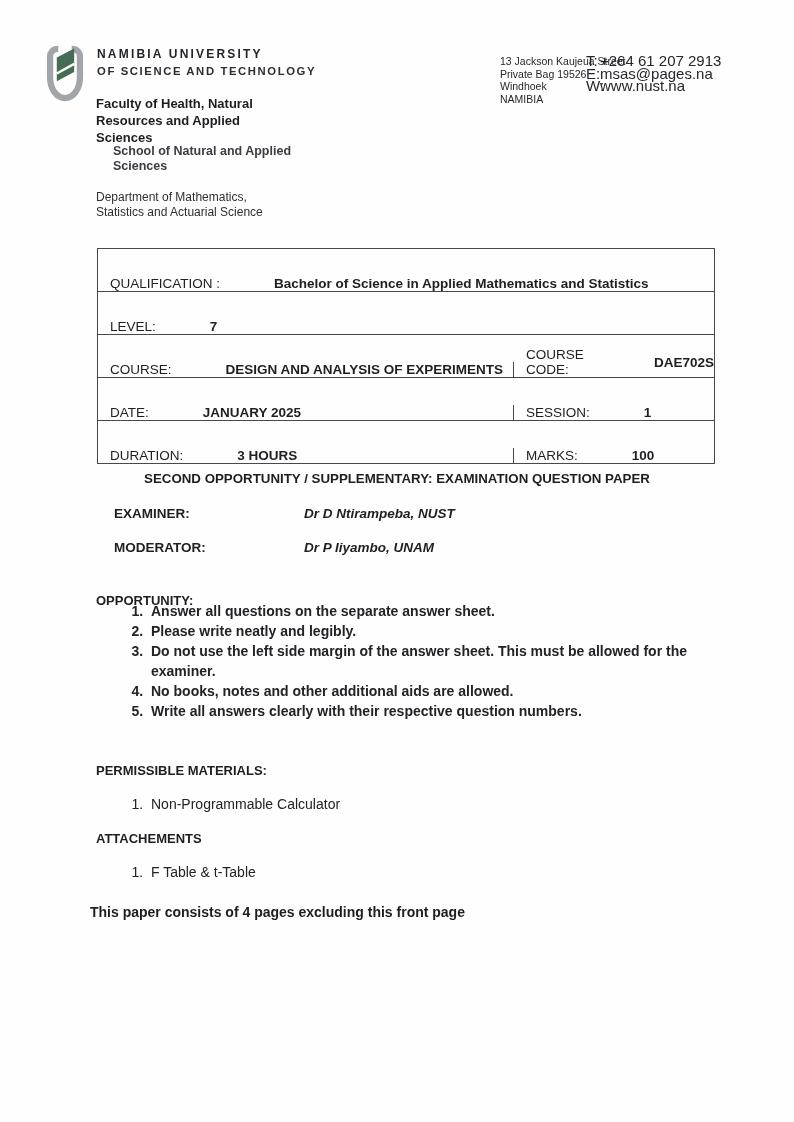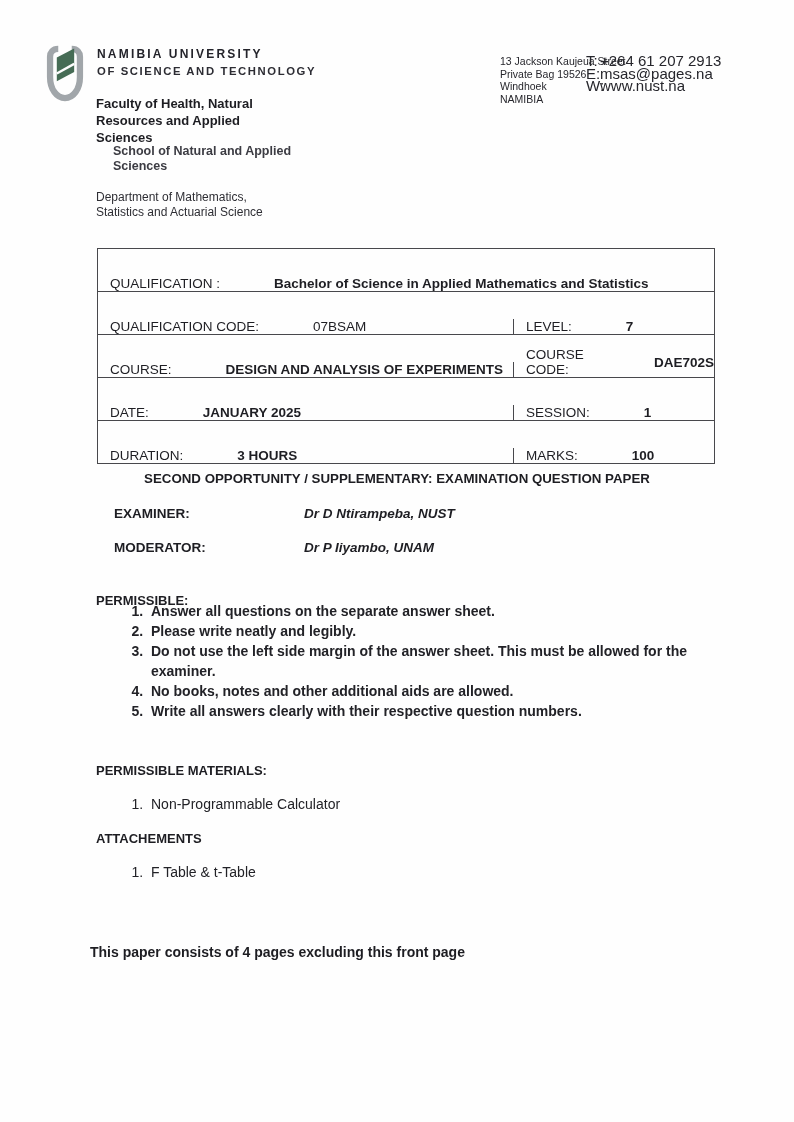--- a/index.html
+++ b/index.html
@@ -47,21 +47,21 @@
   .sec-heading{position:absolute;left:96px;font-size:13px;font-weight:bold;color:#1d1d22;}
   .h-instructions{top:593px;}
   .h-permissible{top:763px;}
   .h-attachments{top:831px;}
   ol.doc-list{position:absolute;left:97px;width:600px;margin:0;padding:0 0 0 50px;font-size:14px;color:#222227;}
   ol.doc-list li{line-height:20px;padding-left:4px;}
   .l-instructions{top:601px;font-weight:bold;}
   .l-permissible{top:794px;}
   .l-attachments{top:862px;}
   
-  .footer-note{position:absolute;left:90px;top:904px;font-size:14px;font-weight:bold;color:#1d1d22;margin-top:40px;}
+  .footer-note{position:absolute;left:90px;top:904px;font-size:14px;font-weight:bold;color:#1d1d22;}
 </style>
 </head>
 <body>
 
 <div class="page">
 
   <div class="logo">
     <svg width="54" height="66" viewBox="0 0 56 68">
       <path d="M21,8 C15,8 12.5,12 12.5,16 V37 C12.5,50 19.5,59 28,59 C36.5,59 43.5,50 43.5,37 V16 C43.5,12 41,8 35,8" stroke="#a1a6aa" stroke-width="6.5" fill="none"></path>
       <polygon points="19.5,17 37.5,7.5 37.5,32 19.5,41.5" fill="#466c55"></polygon>
@@ -101,24 +101,20 @@
   </div>
 
   <div class="info-table">
     <div class="t-row">
       <div class="t-cell c-full">
         <span>QUALIFICATION :</span>
         <span class="t-val" style="white-space:normal;">Bachelor of Science in Applied Mathematics and Statistics</span>
       </div>
     </div>
     <div class="t-row">
-      <div class="t-cell c-left">
-        <span>QUALIFICATION CODE:</span>
-        <span class="t-val plain">07BSAM</span>
-      </div>
       <div class="t-cell c-right">
         <span>LEVEL:</span>
         <span class="t-val">7</span>
       </div>
     </div>
     <div class="t-row">
       <div class="t-cell c-left">
         <span>COURSE:</span>
         <span class="t-val">DESIGN AND ANALYSIS OF EXPERIMENTS</span>
       </div>
@@ -151,21 +147,21 @@
 
   <div class="exam-title">SECOND OPPORTUNITY / SUPPLEMENTARY: EXAMINATION QUESTION PAPER</div>
 
   <div class="person-row row-examiner">
     <span class="role">EXAMINER:</span><span class="pname">Dr D Ntirampeba, NUST</span>
   </div>
   <div class="person-row row-moderator">
     <span class="role">MODERATOR:</span><span class="pname">Dr P Iiyambo, UNAM</span>
   </div>
 
-  <div class="sec-heading h-instructions">PERMISSIBLE:</div>
+  <div class="sec-heading h-instructions">OPPORTUNITY:</div>
   <ol class="doc-list l-instructions">
     <li>Answer all questions on the separate answer sheet.</li>
     <li>Please write neatly and legibly.</li>
     <li>Do not use the left side margin of the answer sheet.  This must be allowed for the examiner.</li>
     <li>No books, notes and other additional aids are allowed.</li>
     <li>Write all answers clearly with their respective question numbers.</li>
   </ol>
 
   <div class="sec-heading h-permissible">PERMISSIBLE MATERIALS:</div>
   <ol class="doc-list l-permissible">

